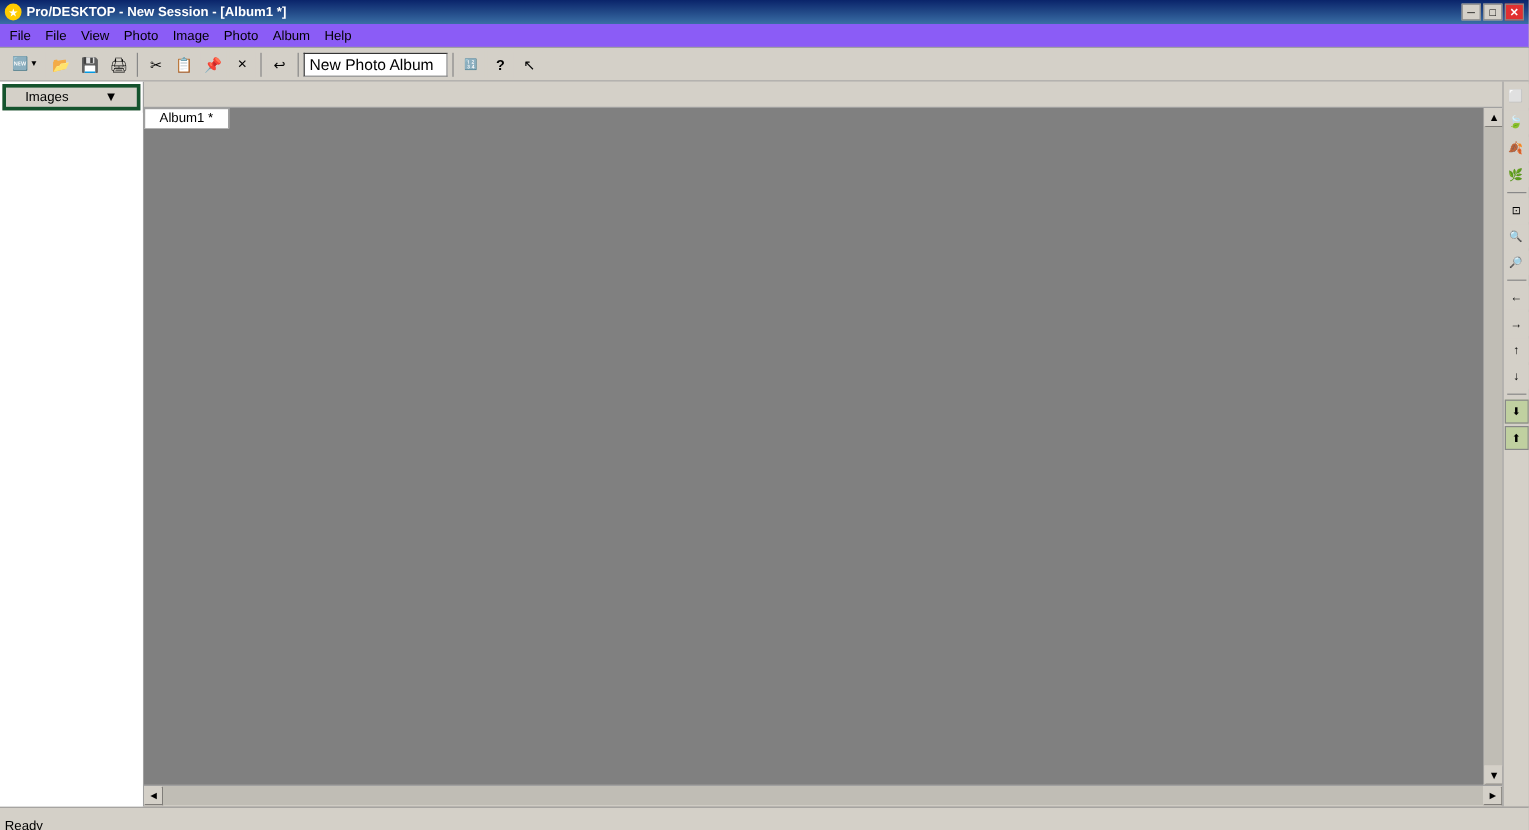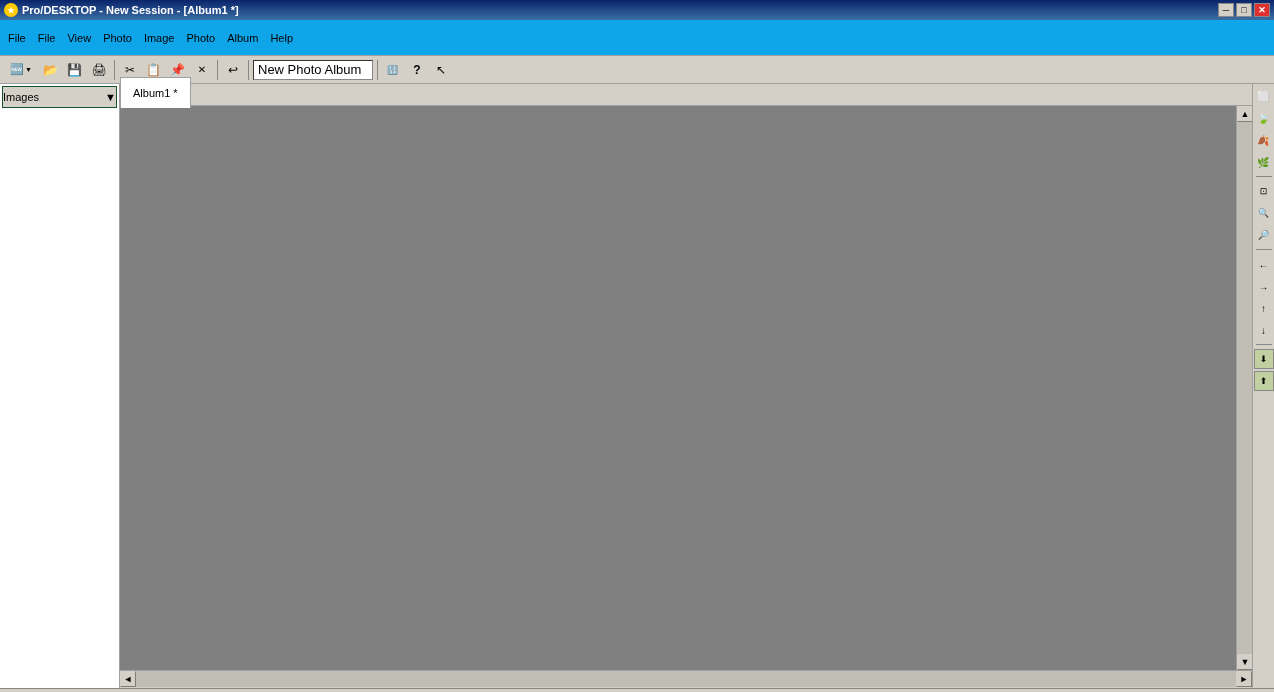--- a/index.html
+++ b/index.html
@@ -25,22 +25,22 @@
       background: #d4d0c8;
       border: 1px solid #888;
       display: flex; align-items: center; justify-content: center;
       font-size: 9px; cursor: pointer; color: black;
     }
     .title-btn.close-btn { background: #e03030; color: white; }
     .title-icon { width: 14px; height: 14px; background: #ffcc00; border-radius: 50%; display: flex; align-items: center; justify-content: center; font-size: 8px; }
 
     
     #menu-bar {
-      background: #0ea5e9;
-      height: 36px;
+      background: #8b5cf6;
+      height: 20px;
       display: flex;
       align-items: center;
       border-bottom: 1px solid #a0a0a0;
       padding: 0 2px;
     }
     .menu-item {
       padding: 2px 6px;
       font-size: 11px;
       cursor: pointer;
       height: 100%;
@@ -93,48 +93,48 @@
     #left-panel {
       width: 120px;
       background: white;
       border-right: 1px solid #a0a0a0;
       display: flex;
       flex-direction: column;
     }
     #images-dropdown {
       height: 22px;
       background: #d4d0c8;
-      border: 1px solid #14532d;
+      border: 3px solid #14532d;
       margin: 2px;
       display: flex; align-items: center;
-      padding: 0 0;
+      padding: 0 16px;
       cursor: pointer;
       font-size: 11px;
       justify-content: space-between;
     }
     #left-content { flex: 1; background: white; }
     #tab-bar {
       height: 22px;
       background: #d4d0c8;
       display: flex;
       align-items: flex-end;
       border-bottom: 1px solid #a0a0a0;
     }
     .tab {
-      height: 31px;
+      height: 17px;
       padding: 0 12px;
       background: #d4d0c8;
       border: 1px solid #a0a0a0;
       border-bottom: none;
       display: flex; align-items: center;
       cursor: pointer;
       font-size: 11px;
       margin-right: 2px;
       position: relative;
-      top: 3px;
+      top: 18px;
     }
     .tab.active { background: white; z-index: 1; }
 
     #canvas-area {
       flex: 1;
       background: #808080;
       position: relative;
       overflow: hidden;
     }
 

